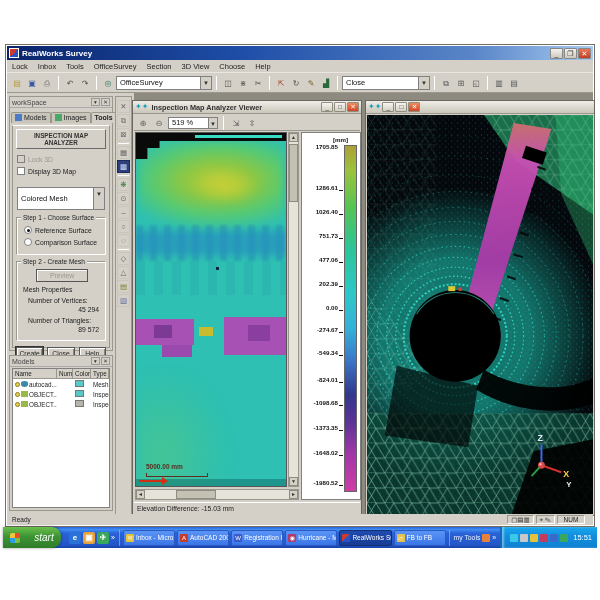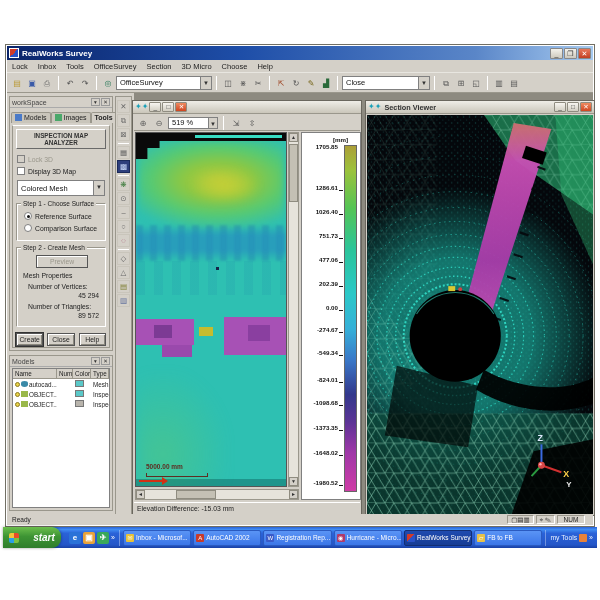--- a/index.html
+++ b/index.html
@@ -50,21 +50,21 @@
   .tab.on{background:#d4d0c8;font-weight:bold;}
   .tabico{width:7px;height:7px;display:inline-block;}
   .wscontent{position:absolute;left:2px;top:28px;right:2px;bottom:2px;border:1px solid #9a978c;
              border-top:1px solid #fff;background:#d4d0c8;padding:3px 3px;}
   .secthead{border:1px solid;border-color:#fff #6a6a6a #6a6a6a #fff;background:#d4d0c8;text-align:center;
             font-size:6.3px;font-weight:bold;color:#333;padding:2px 0;margin-bottom:6px;}
   .chkrow{display:flex;align-items:center;gap:3px;font-size:6.8px;color:#222;margin:4px 1px;}
   .chkrow.dis{color:#9a978c;}
   .chk{width:8px;height:8px;background:#fff;border:1px solid #808080;}
   .chkrow.dis .chk{background:#d4d0c8;}
-  .dd{height:16px;margin:5px 1px 7px 1px;}
+  .dd{height:23px;margin:12px 1px 7px 1px;}
   .grp{border:1px solid;border-color:#9a978c #fff #fff #9a978c;box-shadow:1px 1px 0 #fff inset;
        margin:4px 0 6px 0;padding:4px 3px 4px 5px;position:relative;}
   .grp .gtitle{position:absolute;top:-4px;left:4px;background:#d4d0c8;font-size:6.5px;color:#222;padding:0 2px;}
   .radrow{display:flex;align-items:center;gap:3px;font-size:6.8px;color:#222;margin:4px 2px;}
   .rad{width:8px;height:8px;border:1px solid #808080;border-radius:50%;background:#fff;position:relative;}
   .rad.sel::after{content:"";position:absolute;left:2px;top:2px;width:3px;height:3px;border-radius:50%;background:#111;}
   .btn{border:1px solid #555;background:#d4d0c8;box-shadow:1px 1px 0 #fff inset,-1px -1px 0 #8a887e inset;
        font-size:6.8px;color:#222;text-align:center;padding:2px 0;}
   .btn.dis{color:#9a978c;box-shadow:1px 1px 0 #fff inset;}
   .proplabel{font-size:6.8px;color:#222;margin:4px 1px 2px 1px;}
@@ -158,21 +158,21 @@
              align-items:center;font-size:7px;color:#222;}
   .spane{border:1px solid;border-color:#9a978c #fff #fff #9a978c;height:9px;display:flex;align-items:center;
          padding:0 3px;margin-right:2px;font-size:6.5px;}
   #statusbar .grow{flex:1;border:none;}
 
   
   #taskbar{position:absolute;left:0;top:483px;width:594px;height:21px;
            background:linear-gradient(#2a62d8,#3f8cf3 12%,#2a62d8 30%,#2456c8 85%,#1941a5);display:flex;align-items:center;}
   #startbtn{height:21px;width:58px;border-radius:0 9px 9px 0;
             background:linear-gradient(#6cbf4c,#3d9434 45%,#2f7d2b);display:flex;align-items:center;justify-content:center;
-            gap:14px;color:#fff;font-weight:bold;font-style:italic;font-size:10px;box-shadow:0 0 3px rgba(0,0,0,.4);}
+            gap:14px;color:#fff;font-weight:normal;font-style:italic;font-size:10px;box-shadow:0 0 3px rgba(0,0,0,.4);}
   .flag{width:10px;height:10px;background:
         linear-gradient(45deg,#e33 0 50%,#7c3 50%) ;border-radius:2px;
         background:conic-gradient(#e84b2a 0 25%,#7cc142 0 50%,#2a9fe8 0 75%,#f3c53a 0);}
   #qlaunch{display:flex;align-items:center;gap:2px;padding:0 4px;border-right:1px solid rgba(255,255,255,.35);height:16px;margin-left:4px;}
   .qico{width:12px;height:12px;border-radius:2px;font-size:8px;line-height:12px;text-align:center;color:#fff;font-weight:bold;}
   #tasks{display:flex;align-items:center;gap:2px;padding:0 3px;flex:1;overflow:hidden;}
   .task{height:16px;flex:1;min-width:0;background:linear-gradient(#5a94f5,#3b76e8);border-radius:2px;border:1px solid #2a5ac0;
         display:flex;align-items:center;gap:2px;padding:0 2px;color:#fff;font-size:6.5px;white-space:nowrap;overflow:hidden;}
   .task.active{background:linear-gradient(#1f4bb0,#173c94);border-color:#122e74;}
   .tico{width:8px;height:8px;border-radius:1px;flex:none;font-size:6px;line-height:8px;text-align:center;color:#fff;}
@@ -197,21 +197,21 @@
       <span class="winbtn">❐</span>
       <span class="winbtn close">✕</span>
     </div>
 
     <div id="menubar">
       <span>Lock</span>
       <span>Inbox</span>
       <span>Tools</span>
       <span>OfficeSurvey</span>
       <span>Section</span>
-      <span>3D Micro</span>
+      <span>3D View</span>
       <span>Choose</span>
       <span>Help</span>
     </div>
 
     <div id="maintb">
       <span class="tbico" style="color:#b8962e;">▤</span>
       <span class="tbico" style="color:#3a5aa8;">▣</span>
       <span class="tbico" style="color:#666;">⎙</span>
       <span class="tbsep"></span>
       <span class="tbico">↶</span>
@@ -359,20 +359,21 @@
         <span class="vsep"></span>
         <span class="vico">◇</span>
         <span class="vico">△</span>
         <span class="vico" style="color:#7a7a2a;">▤</span>
         <span class="vico" style="color:#5a6a9a;">▥</span>
       </div>
 
       <div class="child" style="left:125px;top:7px;width:230px;height:416px;">
         <div class="chead">
           <span class="cico">✦✦</span>
+          <span class="cttl">Inspection Map Analyzer Viewer</span>
           <span class="cbtn">_</span>
           <span class="cbtn">□</span>
           <span class="cbtn close">✕</span>
         </div>
         <div id="mapTb">
           <span class="tbico">⊕</span>
           <span class="tbico">⊖</span>
           <div class="combo" style="width:50px;height:12px;">
             <span>519 %</span>
             <span class="arr" style="width:9px;">▼</span>
@@ -447,21 +448,20 @@
           <div class="sclabel" style="top:346px;">-1980.52</div>
             <div class="sctick" style="top:352px;"></div>
         </div>
 
         <div id="elevbar">Elevation Difference: -15.03 mm</div>
       </div>
 
       <div class="child" style="left:358px;top:7px;width:230px;height:416px;">
         <div class="chead">
           <span class="cico">✦✦</span>
-          <span class="cttl">Section Viewer</span>
           <span class="cbtn">_</span>
           <span class="cbtn">□</span>
           <span class="cbtn close">✕</span>
         </div>
         <div id="secContent">
           <svg viewBox="0 0 228 401" preserveAspectRatio="none">
             <defs>
               <pattern id="dots" width="6" height="6" patternUnits="userSpaceOnUse">
                 <circle cx="1.5" cy="2" r="0.7" fill="#35d8c8"></circle>
                   <circle cx="4.5" cy="5" r="0.6" fill="#2aa8a0"></circle>
@@ -589,14 +589,23 @@
       <div class="task">
         <span class="tico" style="background:#e8c24a;">▱</span>
         <span>FB to FB</span>
       </div>
     </div>
     <div id="mytools">
       <span>my Tools</span>
       <span class="trico" style="background:#e8823a;"></span>
       <span style="font-size:7px;">»</span>
     </div>
+    <div id="tray">
+      <span class="trico" style="background:#3ac8e8;"></span>
+      <span class="trico" style="background:#c8c8c8;"></span>
+      <span class="trico" style="background:#e8c23a;"></span>
+      <span class="trico" style="background:#c83a5a;"></span>
+      <span class="trico" style="background:#3a6ac8;"></span>
+      <span class="trico" style="background:#3aa85a;"></span>
+      <span id="clock">15:51</span>
+    </div>
   </div>
 </div>
 
 </body></html>

